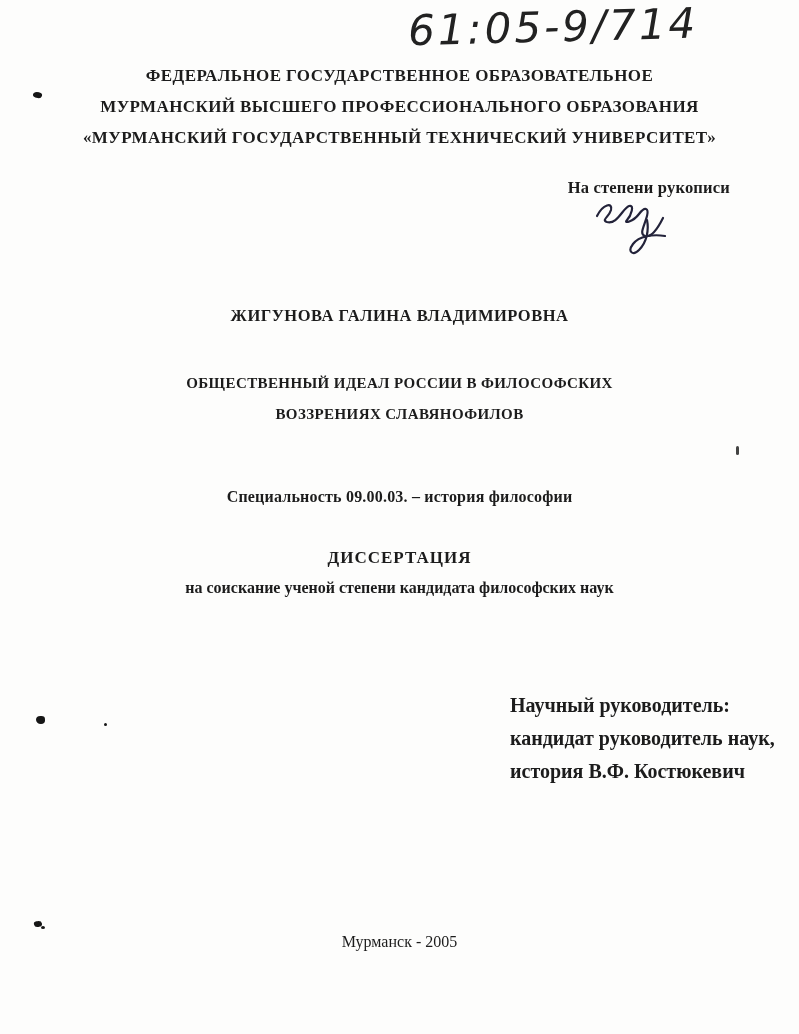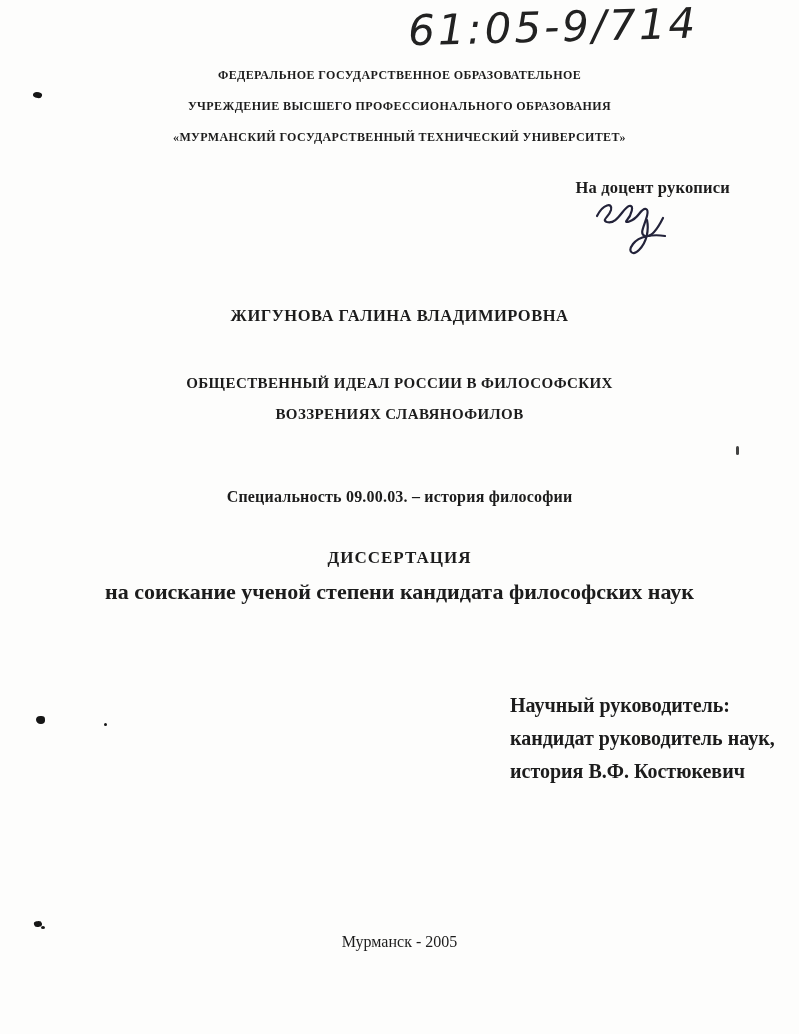--- a/index.html
+++ b/index.html
@@ -36,21 +36,21 @@
     white-space:nowrap;
   }
   
   .institution{
     position:absolute;
     top:60px;
     left:0;
     width:100%;
     text-align:center;
     font-weight:bold;
-    font-size:12px;
+    font-size:17px;
     letter-spacing:0.4px;
     line-height:31px;
   }
   
   .manuscript-note{
     position:absolute;
     top:178px;
     right:69px;
     font-size:16.5px;
     font-weight:bold;
@@ -104,21 +104,21 @@
     font-size:17px;
     letter-spacing:1px;
   }
   .degree-note{
     position:absolute;
     top:579px;
     left:0;
     width:100%;
     text-align:center;
     font-weight:bold;
-    font-size:22px;
+    font-size:16px;
   }
   .supervisor{
     position:absolute;
     top:689px;
     left:510px;
     font-weight:bold;
     font-size:20px;
     line-height:33px;
   }
   .footer-cityyear{
@@ -144,25 +144,25 @@
 </style>
 </head>
 <body>
 
 <div class="page">
 
   <div class="handwritten-number">61:05-9/714</div>
 
   <header class="institution">
     <div>ФЕДЕРАЛЬНОЕ ГОСУДАРСТВЕННОЕ ОБРАЗОВАТЕЛЬНОЕ</div>
-    <div>УЧРЕЖДЕНИЕ ВЫСШЕГО ПРОФЕССИОНАЛЬНОГО ОБРАЗОВАНИЯ</div>
+    <div>МУРМАНСКИЙ ВЫСШЕГО ПРОФЕССИОНАЛЬНОГО ОБРАЗОВАНИЯ</div>
     <div>«МУРМАНСКИЙ ГОСУДАРСТВЕННЫЙ ТЕХНИЧЕСКИЙ УНИВЕРСИТЕТ»</div>
   </header>
 
-  <div class="manuscript-note">На доцент рукописи</div>
+  <div class="manuscript-note">На степени рукописи</div>
 
   <svg class="signature" viewBox="0 0 90 64" fill="none" xmlns="http://www.w3.org/2000/svg">
     <path d="M8 20 C14 8, 24 6, 22 14 C20 21, 12 24, 18 26 C28 29, 34 12, 40 10
              C46 8, 42 20, 38 24 C34 28, 44 26, 50 18 C56 10, 60 12, 58 20
              C55 31, 50 38, 56 40 C63 42, 70 30, 74 22" stroke="#23233a" stroke-width="2.2" stroke-linecap="round"></path>
     <path d="M58 24 C60 34, 58 46, 50 54 C44 60, 38 56, 44 48 C50 40, 64 38, 76 40" stroke="#23233a" stroke-width="2.2" stroke-linecap="round"></path>
   </svg>
 
   <div class="author">ЖИГУНОВА ГАЛИНА ВЛАДИМИРОВНА</div>
 

